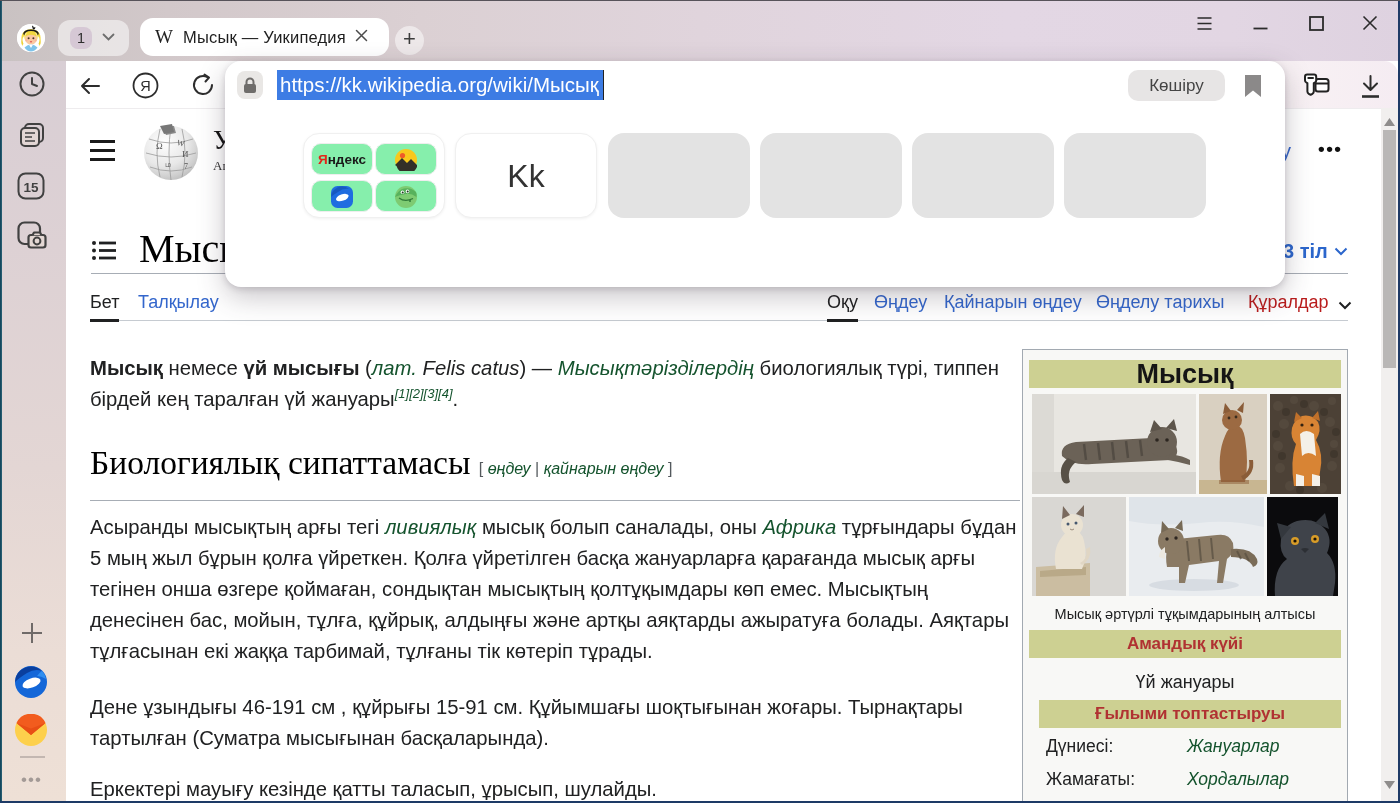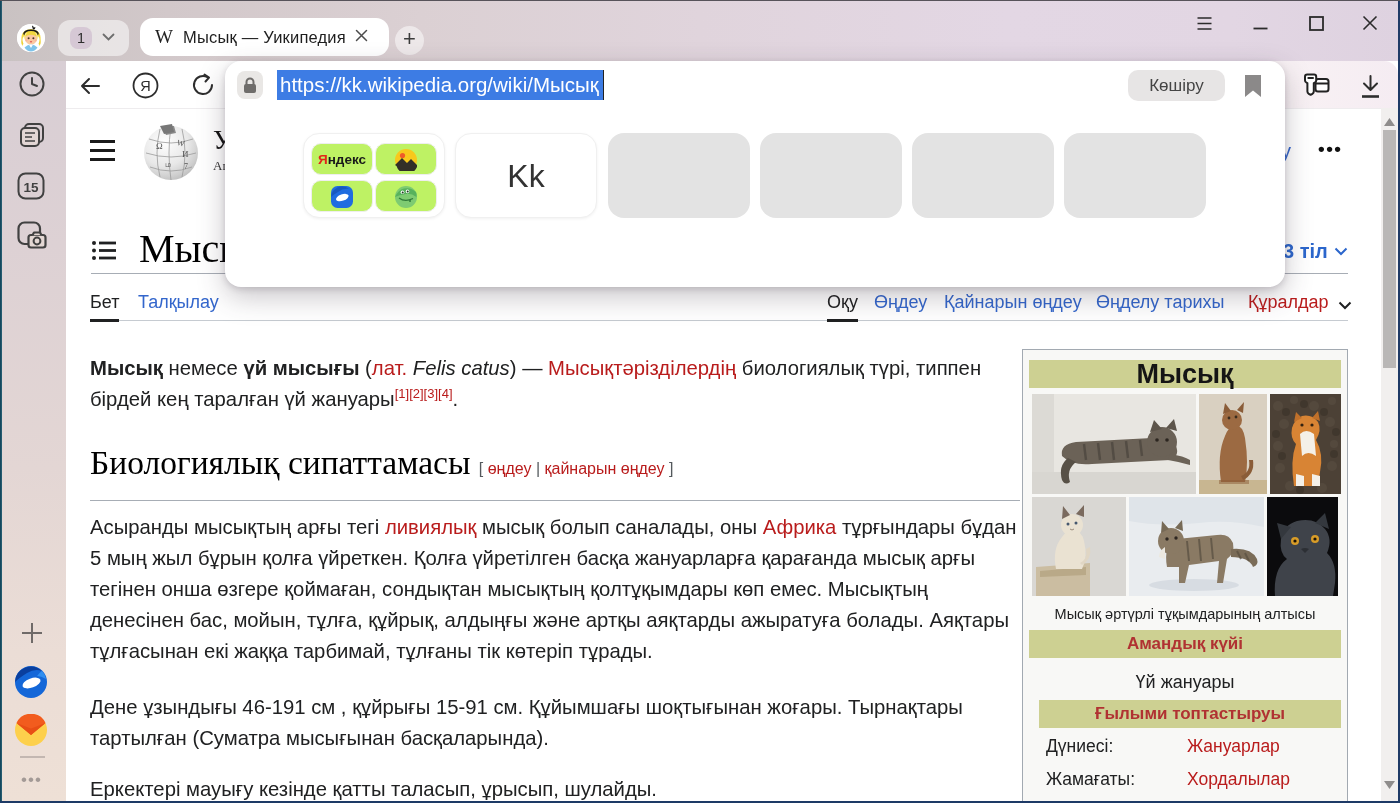--- a/index.html
+++ b/index.html
@@ -32,40 +32,40 @@
   background:linear-gradient(180deg,#d8ced4 0%,#ddd1d4 25%,#e3d6d4 55%,#ebddd6 80%,#eee0d6 100%); }
 #sidebar svg { display:block; }
 
 
 #toolbar { left:66px; top:61px; width:1332px; height:47px; background:linear-gradient(90deg,#ffffff 0%,#ffffff 78%,#f8f1f4 92%,#f5ecf2 100%); border-radius:14px 14px 0 0; }
 #page { left:66px; top:108px; width:1315px; height:695px; background:#fff; }
 #scroll { left:1381px; top:108px; width:17px; height:695px; background:#f1efee; }
 #thumb { left:1383px; top:130px; width:13px; height:238px; background:#b9b7b6; }
 
 
-.wlink { color:#b91c1c; text-decoration:none; }
+.wlink { color:#14532d; text-decoration:none;font-style:italic; }
 .rlink { color:#d73333; }
 #h1 { left:139px; top:225px; font-family:"Liberation Serif",serif; font-size:40px; color:#000; }
 #hr1 { left:91px; top:273px; width:1257px; height:1px; background:#a7adb5; }
 #hr2 { left:91px; top:320px; width:1257px; height:1px; background:#c6cbd1; }
 #betu { left:90px; top:319px; width:29px; height:3px; background:#202122; }
 #okuu { left:827px; top:319px; width:31px; height:3px; background:#202122; }
 
 #content { left:90px; top:353px; width:930px; font-size:20.3px; line-height:31px; color:#202122; }
 #infobox { left:1022px; top:349px; width:326px; border:1px solid #a2a9b1; background:#f8f8f6; font-size:16px; color:#202122; }
 
 
 #panel { left:225px; top:61px; width:1060px; height:226px; background:#fff; border-radius:16px; box-shadow:0 10px 28px rgba(60,50,65,.28), 0 2px 6px rgba(60,50,65,.18); z-index:50; }
 #lockchip { left:12px; top:10px; width:26px; height:28px; border-radius:8px; background:#e9e7e5; }
 #urlsel { left:52px; top:9px; height:30px; background:#3d7ce4; color:#fff; font-size:20.5px; line-height:30px; padding:0 4px 0 3px; white-space:nowrap; border-right:1.5px solid #222; }
 #copybtn { left:903px; top:9px; width:97px; height:31px; border-radius:10px; background:#e7e5e5; color:#454545; font-size:17px; text-align:center; line-height:31px; }
 .tile { top:72px; width:142px; height:85px; border-radius:16px; }
 .gtile { background:#e3e3e3; }
 .wtile { background:#fff; border:1px solid #f0f0f0; box-shadow:0 1px 3px rgba(0,0,0,.06); }
-.mini { width:62px; height:32px; border-radius:10px; background:#bef264; border:1px solid #eeeeee; }
+.mini { width:62px; height:32px; border-radius:10px; background:#86efac; border:1px solid #eeeeee; }
 #addbtn { left:741px; top:170px; width:240px; height:31px; border-radius:10px; background:#e9e7e7; color:#2d2d2d; font-size:16.5px; line-height:31px; white-space:nowrap; }
 </style>
 </head>
 <body>
 <div id="win">
   <div id="chrome" class="abs">
     <div id="avatar" class="abs">
       <svg width="28" height="28" viewBox="0 0 28 28">
         <circle cx="14" cy="14" r="14" fill="#ffffff"></circle>
         <path d="M4.5 16 Q3.5 6 14 5 Q24.5 6 23.5 16 Q24 20 22 22.5 Q23.5 16 21.5 12 L20.5 16 Q21 10 18 8.5 Q21 13 19 18 Q19.5 11 16 9 Q19 13.5 17.5 18 Q17 11.5 14 10 Q11 11.5 10.5 18 Q9 13.5 12 9 Q8.5 11 9 18 Q7 13 10 8.5 Q7 10 7.5 16 L6.5 12 Q4.5 16 6 22.5 Q4 20 4.5 16 Z" fill="#f2d73e"></path>

